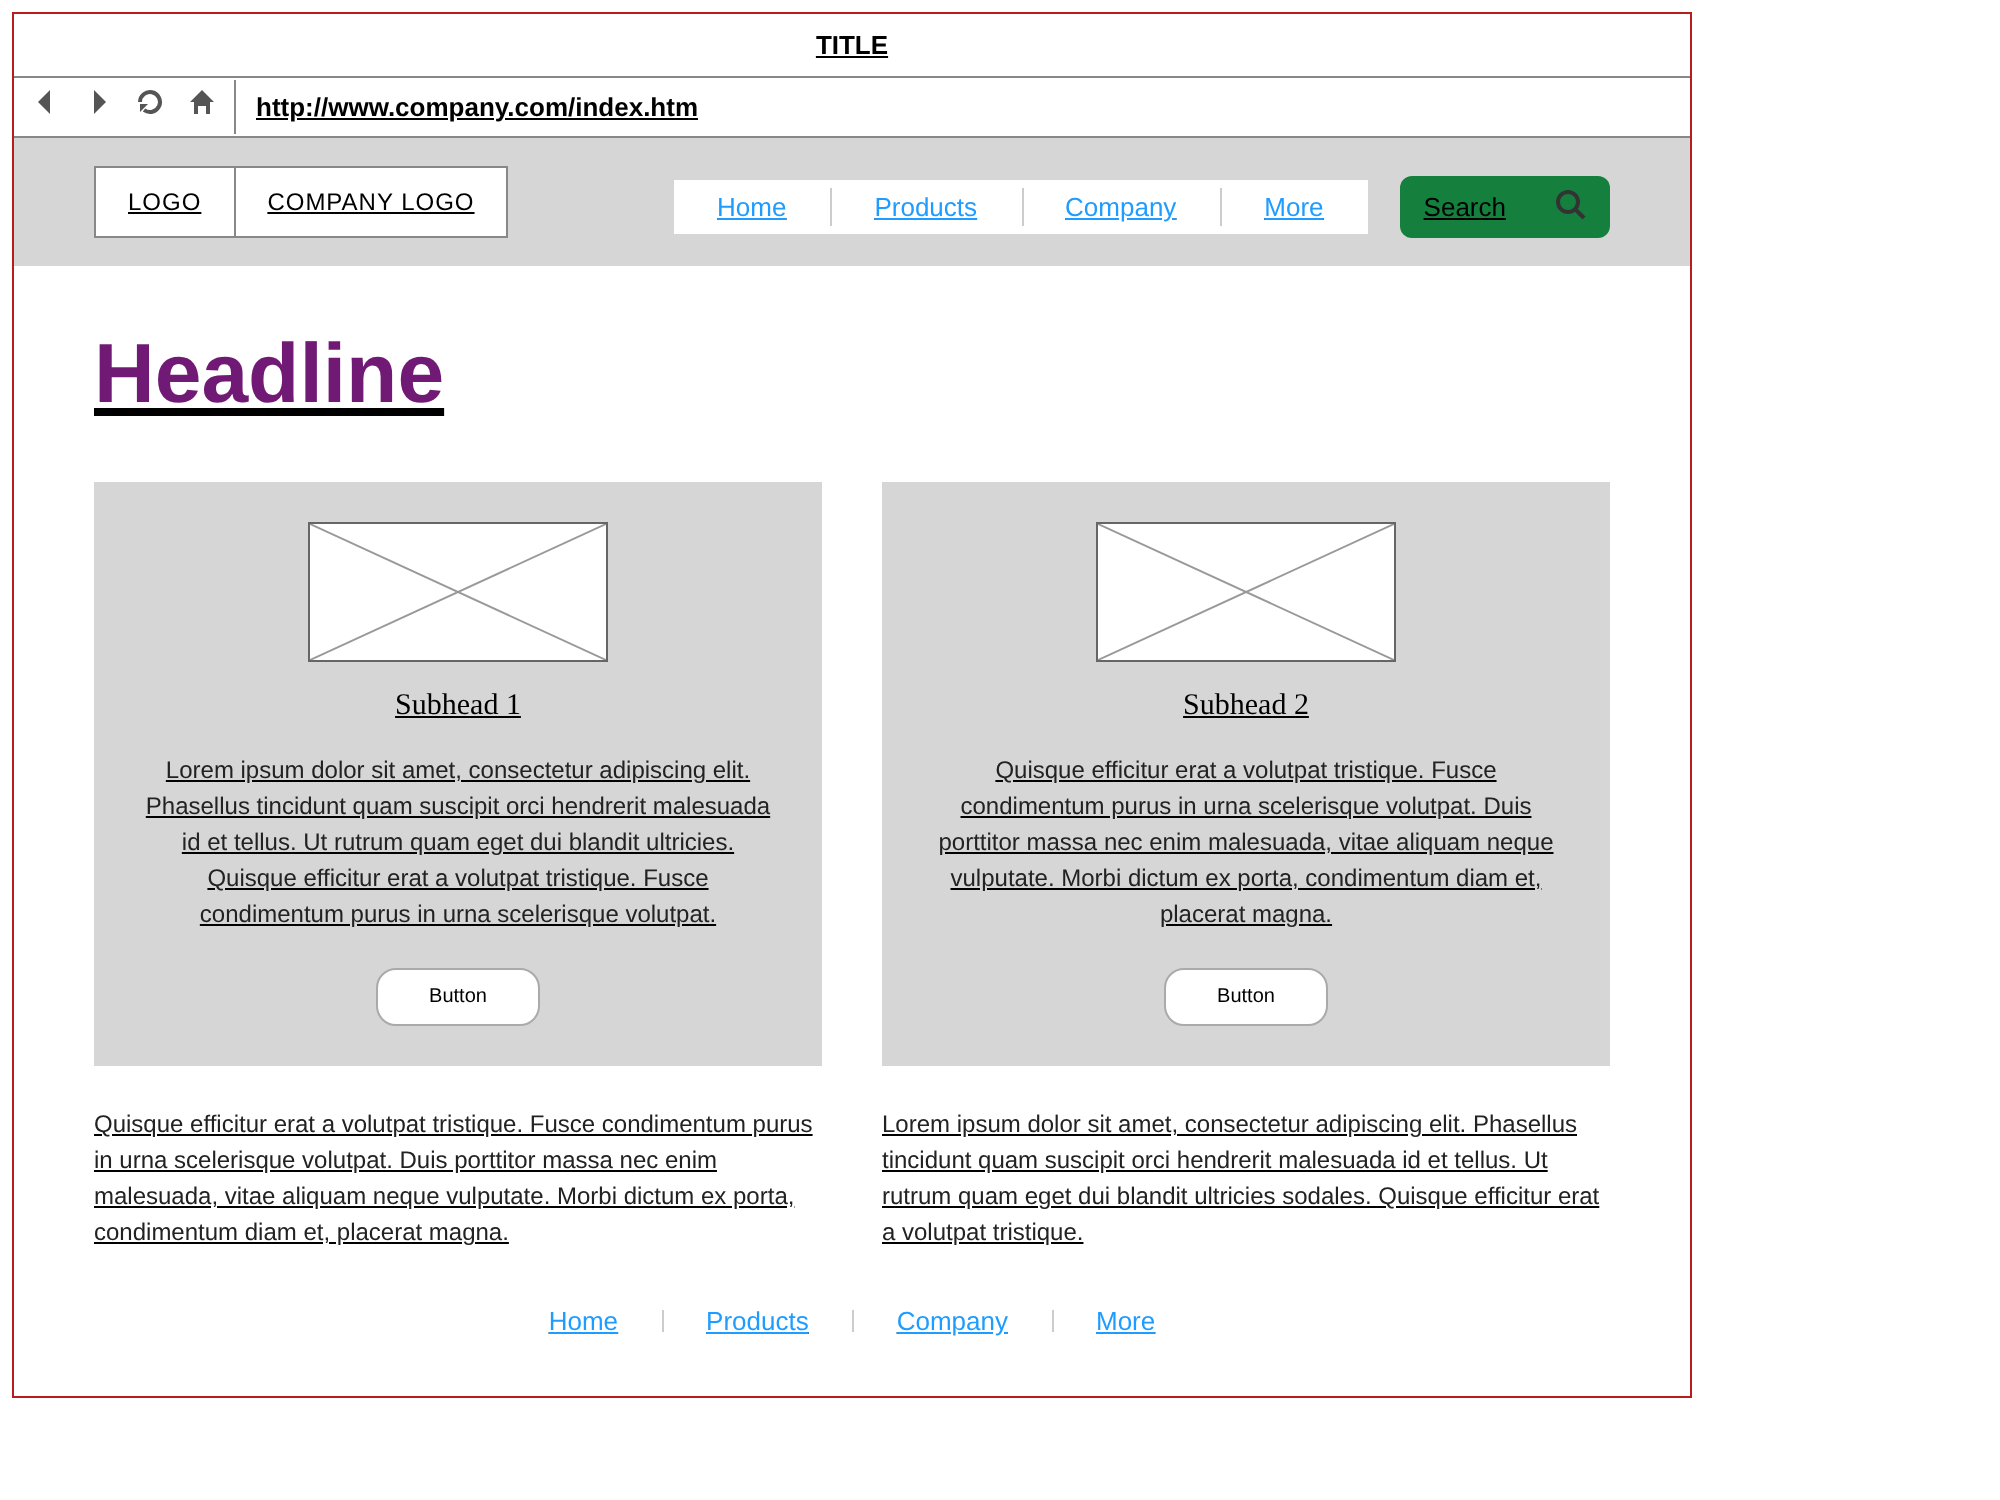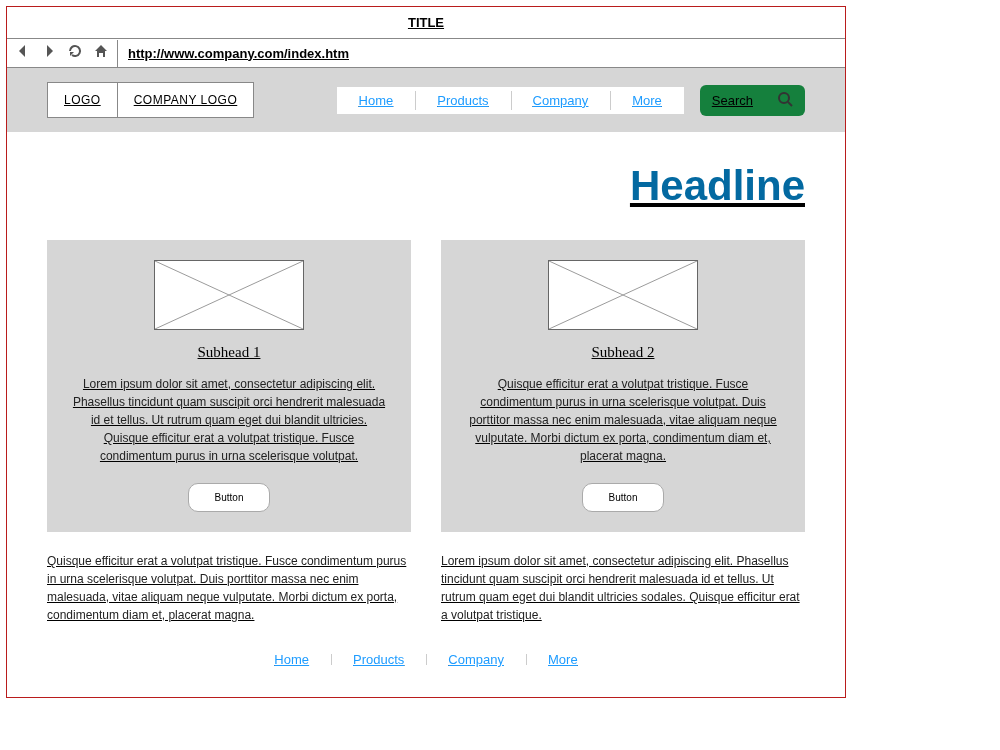--- a/index.html
+++ b/index.html
@@ -3,32 +3,32 @@
 <meta charset="utf-8">
 <style>
   * { box-sizing: border-box; margin: 0; padding: 0; }
   body { font-family: Arial, Helvetica, sans-serif; background: #fff; width: 1000px; height: 750px; overflow: hidden; }
   .window { border: 1px solid #b91c1c; width: 840px; margin: 6px; text-decoration: underline; }
   .titlebar { text-align: center; font-weight: bold; font-size: 13px; padding: 8px 0; border-bottom: 1px solid #888; }
   .toolbar { display: flex; align-items: center; border-bottom: 1px solid #888; background: #fff; }
   .toolbar-btns { display: flex; align-items: center; padding: 4px 8px; gap: 10px; }
   .toolbar-btns svg { width: 16px; height: 16px; }
   .urlbar { flex: 1; border-left: 1px solid #888; padding: 6px 10px; font-weight: bold; font-size: 13px; }
-  .chrome-bg { background: #d6d6d6; padding: 14px 40px; display: flex; align-items: center; }
+  .chrome-bg { background: #d6d6d6; padding: 14px 40px; display: flex; align-items: flex-end; }
   .logo-box { display: flex; border: 1px solid #888; background: #fff; }
   .logo-cell { padding: 10px 16px; font-size: 12px; letter-spacing: 0.5px; }
   .logo-cell + .logo-cell { border-left: 1px solid #888; }
   .nav { margin-left: auto; display: flex; align-items: center; gap: 16px; }
   .nav-links { display: flex; background: #fff; }
   .nav-link { color: #1e9cff; text-decoration: underline; font-size: 13px; padding: 6px 22px; cursor: pointer; position: relative; }
   .nav-link + .nav-link::before { content: ""; position: absolute; left: 0; top: 4px; bottom: 4px; width: 1px; background: #ccc; }
   .search { background: #15803d; border-radius: 6px; padding: 6px 12px; display: flex; align-items: center; gap: 24px; font-size: 13px; }
   .search svg { width: 16px; height: 16px; }
   .content { background: #fff; padding: 20px 40px 30px; }
-  .headline { text-align: right; font-size: 42px; font-weight: bold; color: #0369a1; margin: 10px 0 30px; }
+  .headline { text-align: left; font-size: 42px; font-weight: bold; color: #701a75; margin: 10px 0 30px; }
   .cards { display: flex; gap: 30px; }
   .card { flex: 1; background: #d6d6d6; padding: 20px; text-align: center; }
   .img-ph { width: 150px; height: 70px; margin: 0 auto 14px; border: 1px solid #666; background: #fff; position: relative; }
   .img-ph::before, .img-ph::after { content: ""; position: absolute; left: 0; right: 0; top: 0; bottom: 0; }
   .img-ph svg { position: absolute; left: 0; top: 0; width: 100%; height: 100%; }
   .subhead { font-family: Georgia, serif; font-size: 15px; margin-bottom: 14px; }
   .card-body { font-size: 12px; line-height: 1.5; color: #222; margin-bottom: 18px; padding: 0 4px; }
   .btn { background: #fff; border: 1px solid #aaa; border-radius: 10px; padding: 8px 26px; font-size: 10px; cursor: pointer; }
   .below { display: flex; gap: 30px; margin-top: 20px; }
   .below-col { flex: 1; font-size: 12px; line-height: 1.5; color: #222; }

